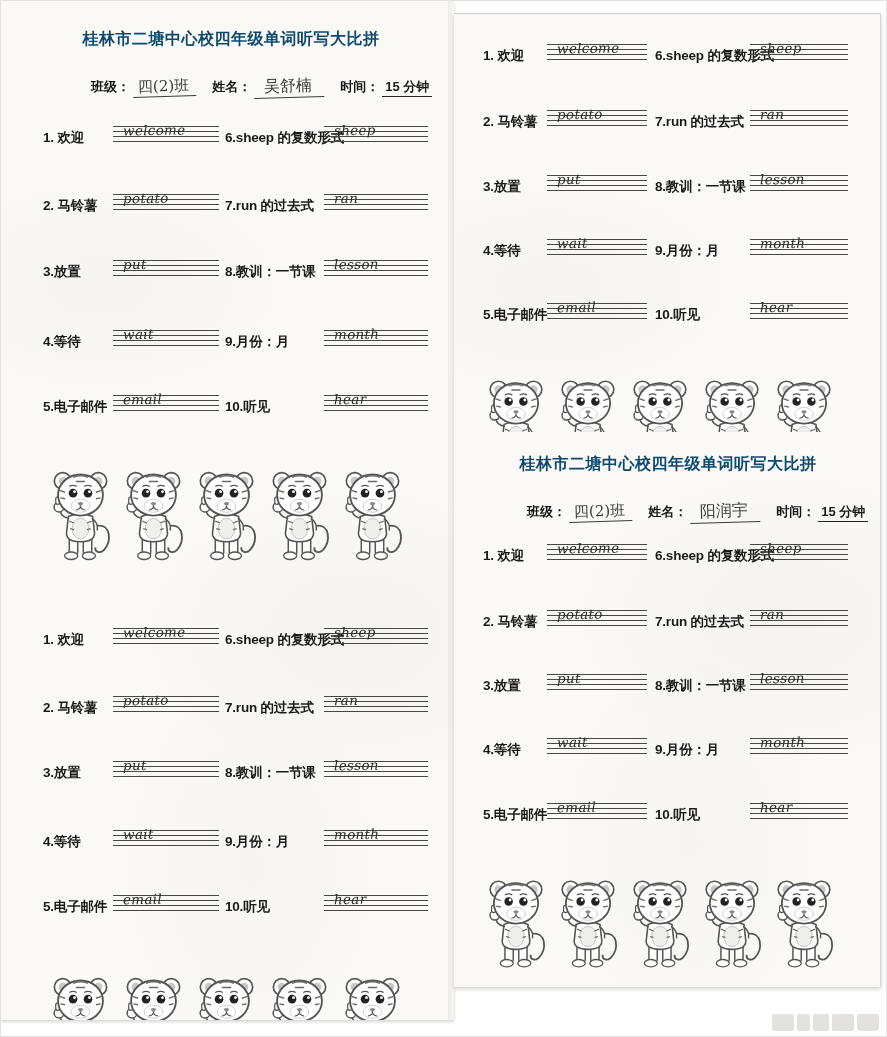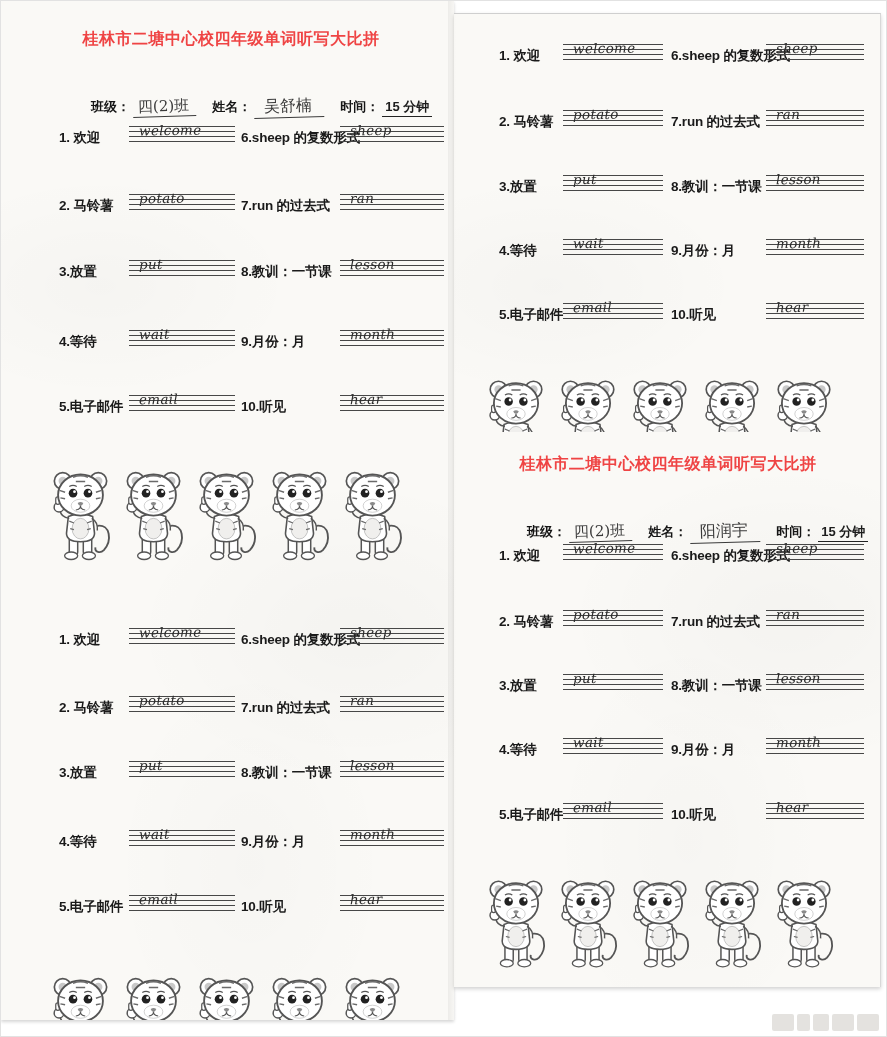--- a/index.html
+++ b/index.html
@@ -19,37 +19,37 @@
   .crease{position:absolute;left:447px;top:0;width:8px;height:1019px;
     background:linear-gradient(to right,rgba(0,0,0,.05),rgba(255,255,255,0));}
 
   .copy{position:absolute;}
   .cA{left:10px;top:20px;width:440px;height:585px;}
   .cB{left:10px;top:610px;width:440px;height:409px;}
   .cC{left:452px;top:0;width:430px;height:446px;}
   .cD{left:452px;top:448px;width:430px;height:537px;}
 
   .title{position:absolute;left:0;right:0;text-align:center;font-weight:700;
-    font-size:16px;letter-spacing:.5px;color:#ef4444;}
+    font-size:16px;letter-spacing:.5px;color:#0c4a6e;}
   .cA .title{top:8px;}
   .cD .title{top:5px;}
 
-  .hdr{position:absolute;display:flex;align-items:baseline;white-space:nowrap;margin-top:20px;}
+  .hdr{position:absolute;display:flex;align-items:baseline;white-space:nowrap;}
   .cA .hdr{left:80px;top:55px;}
   .cD .hdr{left:74px;top:52px;}
   .hlbl{font-weight:700;font-size:13px;color:#151515;}
   .hsp{margin-left:16px;}
   .hw{font-family:"DejaVu Serif",serif;font-size:15px;color:#3a3a3a;
     border-bottom:1.3px solid #3a3a3a;padding:0 7px 0 5px;margin-left:3px;
     transform:rotate(-1.6deg);min-width:48px;text-align:center;}
   .hw-name{font-size:16px;min-width:58px;}
   .htime{font-weight:700;font-size:13px;border-bottom:1.3px solid #222;
     padding:0 3px;margin-left:3px;}
 
-  .row{position:absolute;left:16px;right:0;height:22px;}
+  .row{position:absolute;left:0;right:0;height:22px;}
   .lbl{position:absolute;top:0;font-size:13.5px;font-weight:600;white-space:nowrap;
     letter-spacing:-.2px;color:#1a1a1a;}
   .lbl-l{left:32px;}
   .lbl-r{left:214px;}
   .cC .lbl-l,.cD .lbl-l{left:30px;}
   .cC .lbl-r,.cD .lbl-r{left:202px;}
 
   
   .blank{position:absolute;top:-3px;height:32px;background-repeat:no-repeat;
     background-image:repeating-linear-gradient(to bottom,#474747 0,#474747 1px,transparent 1px,transparent 5px);

